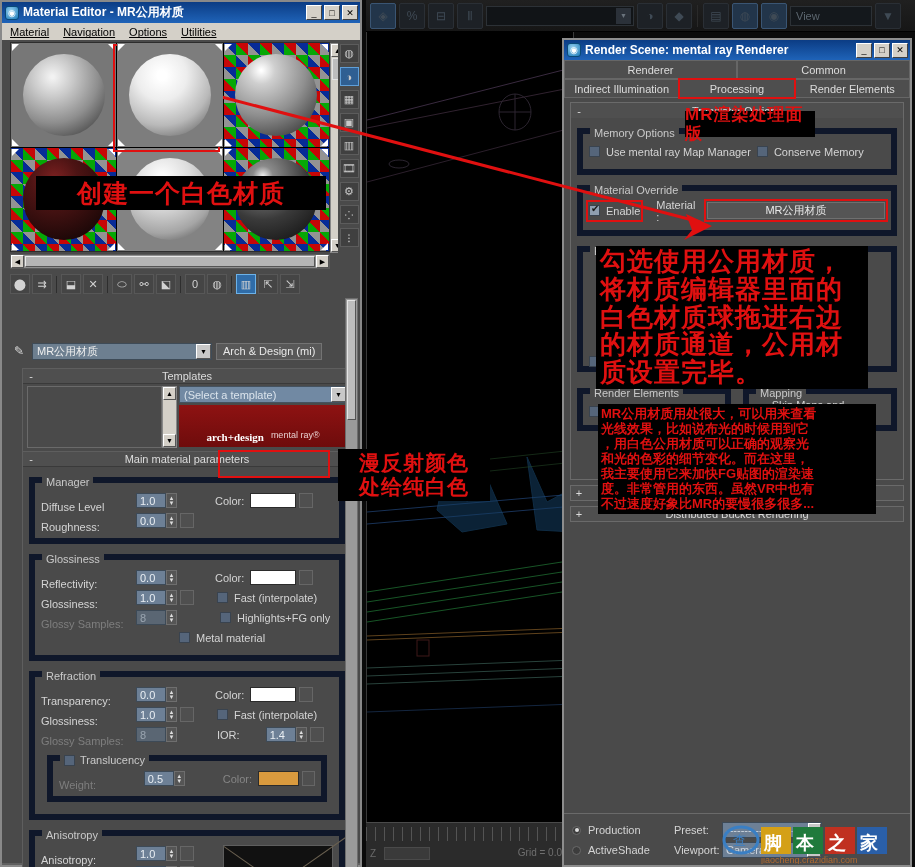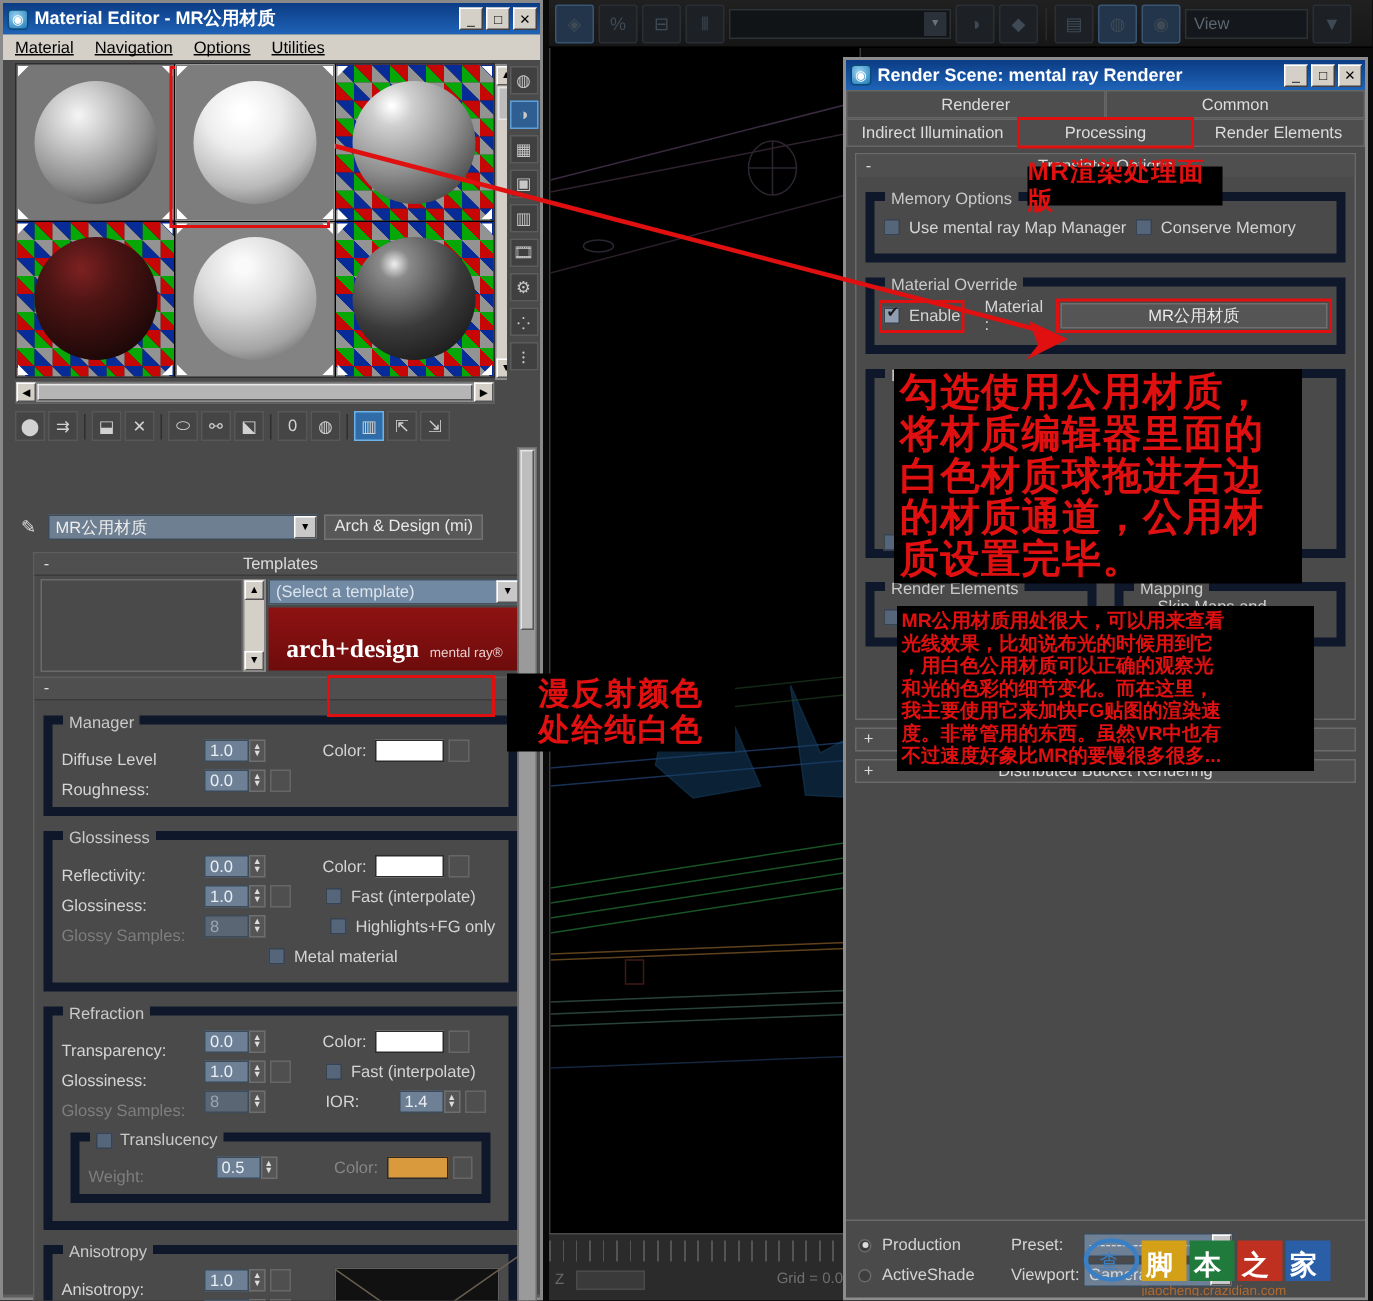--- a/index.html
+++ b/index.html
@@ -186,21 +186,21 @@
   .tpl-sb { width:15px; background:#d4d0c8; border:1px solid #888;
     display:flex;flex-direction:column;justify-content:space-between;}
   .tpl-right { width:168px; margin-left:2px;}
   .tpl-sel { height:17px;background:#7189a3;border:1px solid #45525f;
     display:flex;align-items:center;padding-left:4px;color:#dbe4ec;font-size:11px;}
   .tpl-sel .dd { margin-left:auto;width:15px;height:15px;background:#c8c8c8;
     border:1px solid #fff;border-right-color:#555;border-bottom-color:#555;
     display:flex;align-items:center;justify-content:center;font-size:7px;color:#000;}
   .ad-logo { height:42px; margin-top:2px; background:linear-gradient(#8e1212,#6e0c0c);
     display:flex;align-items:flex-end;justify-content:center;gap:7px;padding-bottom:4px;}
-  .ad-1 { color:#fff; font-family:"Liberation Serif",serif; font-weight:bold; font-size:17px;}
+  .ad-1 { color:#fff; font-family:"Liberation Serif",serif; font-weight:bold; font-size:11px;}
   .ad-2 { color:#e8cfcf; font-size:9px; padding-bottom:3px;}
 
   .aniso-prev { width:110px;height:78px;background:#111; border:1px solid #5e5e5e; position:relative;}
   .aniso-prev::before,.aniso-prev::after{content:'';position:absolute;left:0;top:0;
     width:141%;height:1px;background:#6a6050;transform-origin:0 0;}
   .aniso-prev::before{transform:rotate(35deg);}
   .aniso-prev::after{top:100%;transform:rotate(-35deg);}
 
   .me-scroll { position:absolute; right:2px; top:258px; width:13px; height:600px;
     background:#9a9a9a; border:1px solid #6d6d6d;}
@@ -475,20 +475,21 @@
               <span class="ad-1">arch+design</span>
               <span class="ad-2">mental ray®</span>
             </div>
           </div>
         </div>
       </div>
 
       <div class="rollout" style="top:411px; height:440px">
         <div class="ro-head">
           <span class="pm">-</span>
+          <span class="ttl">Main material parameters</span>
         </div>
 
         <div class="group">
           <div class="glabel">Manager</div>
           <div class="prow">
             <span class="plabel">Diffuse Level</span>
             <span class="spin">
               <span class="val">1.0</span>
               <span class="arrows">▲<br>▼</span>
             </span>
@@ -760,20 +761,21 @@
             <span>Camera03</span>
             <span class="dd">▼</span>
           </span>
         </div>
       </div>
     </div>
   </div>
 
   <div class="anno-frame" style="left:113px;top:44px;width:107px;height:108px"></div>
 
+  <div class="anno" style="left:36px;top:176px;width:290px;height:34px;font-size:25px;display:flex;align-items:center;justify-content:center">创建一个白色材质</div>
 
   <svg style="position:absolute;left:0;top:0;width:915px;height:867px;pointer-events:none">
     <line x1="218" y1="96" x2="700" y2="222" stroke="#e01010" stroke-width="3"></line>
     <polygon points="712,226 686,214 692,230 684,240" fill="#e01010"></polygon>
   </svg>
 
   <div class="anno-frame" style="left:218px;top:450px;width:112px;height:28px"></div>
 
   <div class="anno" style="left:338px;top:449px;width:152px;height:52px;font-size:21px;display:flex;flex-direction:column;align-items:center;justify-content:center;text-align:center">漫反射颜色
 处给纯白色</div>

